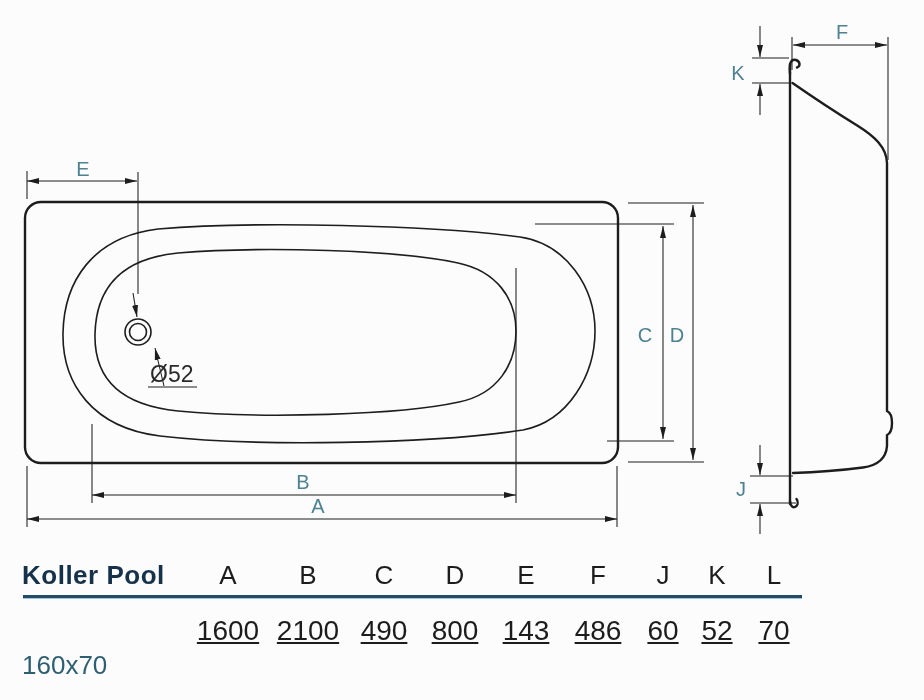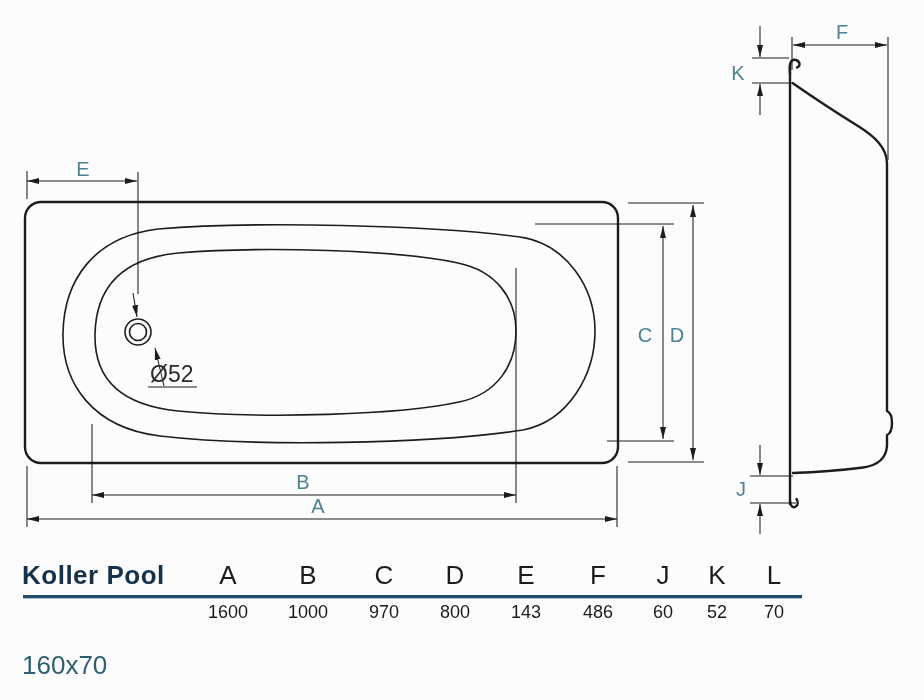--- a/index.html
+++ b/index.html
@@ -23,21 +23,21 @@
   .thin{fill:none;stroke:var(--line);stroke-width:1.05;stroke-linecap:butt;}
   .dimline{fill:none;stroke:var(--line);stroke-width:1.05;}
   .dimlbl{fill:var(--dimension-label);font:20px "Liberation Sans", sans-serif;}
   .drainlbl{fill:#2a2a2a;font:23px "Liberation Sans", sans-serif;}
 
   
   .brand{position:absolute;left:22px;top:560px;font-size:26px;font-weight:bold;color:var(--brand-text);letter-spacing:0.5px;text-align:center;}
   .size{position:absolute;left:22px;top:650px;font-size:26px;color:var(--size-text);}
   .rule{position:absolute;left:23px;top:595px;width:779px;height:2.5px;background:var(--rule-dark);border-bottom:1.5px solid var(--rule-light);}
   .hdr-cell{position:absolute;top:560px;transform:translateX(-50%);font-size:26px;color:var(--value-text);}
-  .val-cell{position:absolute;top:602px;transform:translateX(-50%);font-size:18px;color:var(--value-text);}
+  .val-cell{position:absolute;top:615px;transform:translateX(-50%);font-size:28px;color:var(--value-text);text-decoration:underline;}
 </style>
 </head>
 <body>
 
 <div class="stage">
 
   <svg width="924" height="545" viewBox="0 0 924 545">
     <defs>
       <marker id="arr" viewBox="0 0 12 8" refX="12" refY="4" markerWidth="12" markerHeight="8" markerUnits="userSpaceOnUse" orient="auto-start-reverse">
         <path d="M0,1 L12,4 L0,7 Z" fill="#1d1d1d"></path>
@@ -161,22 +161,22 @@
       <span class="hdr-cell" style="left:663px">J</span>
       <span class="hdr-cell" style="left:717px">K</span>
       <span class="hdr-cell" style="left:774px">L</span>
     </div>
 
     <div class="rule"></div>
 
     <div>
       <span class="size">160x70</span>
       <span class="val-cell" style="left:228px">1600</span>
-      <span class="val-cell" style="left:308px">1000</span>
-      <span class="val-cell" style="left:384px">970</span>
+      <span class="val-cell" style="left:308px">2100</span>
+      <span class="val-cell" style="left:384px">490</span>
       <span class="val-cell" style="left:455px">800</span>
       <span class="val-cell" style="left:526px">143</span>
       <span class="val-cell" style="left:598px">486</span>
       <span class="val-cell" style="left:663px">60</span>
       <span class="val-cell" style="left:717px">52</span>
       <span class="val-cell" style="left:774px">70</span>
     </div>
   </div>
 </div>
 

